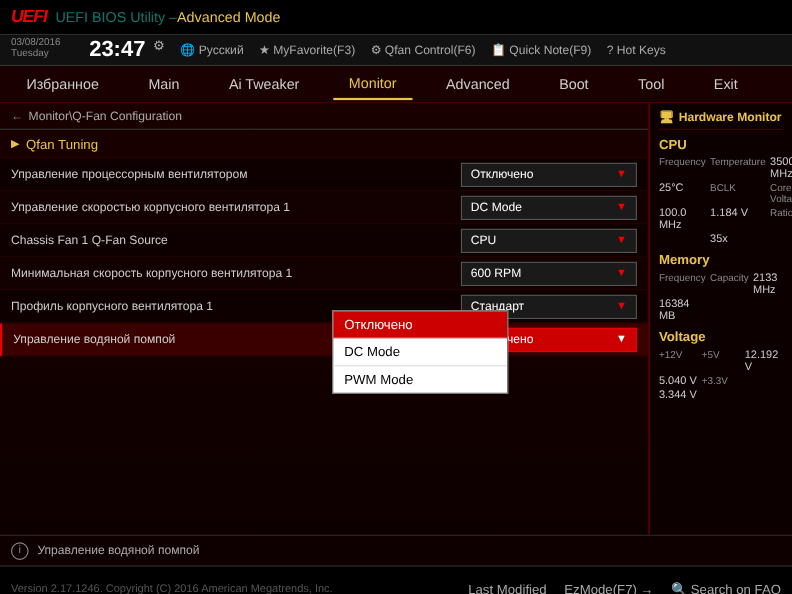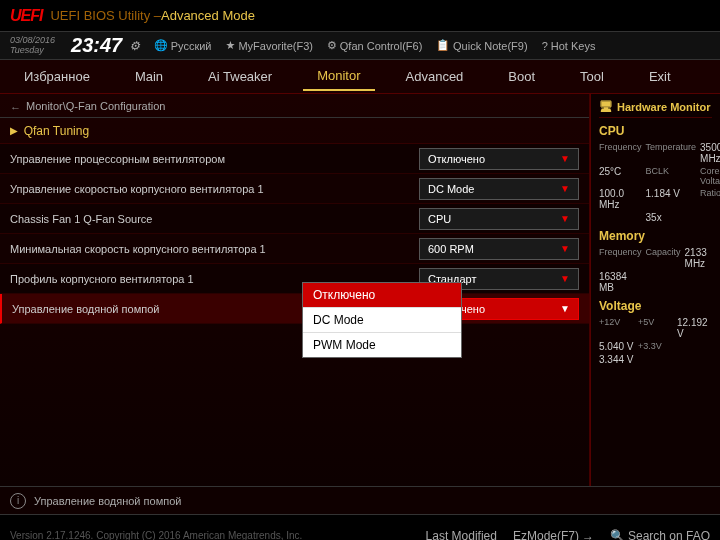--- a/index.html
+++ b/index.html
@@ -41,23 +41,22 @@
       background: #111;
       display: flex;
       align-items: center;
       padding: 2px 10px;
       height: 28px;
       gap: 14px;
       border-bottom: 1px solid #333;
     }
     #datetime {
       display: flex;
-      align-items: center;
+      align-items: flex-start;
       gap: 4px;
-      font-style: italic;
     }
     .status-item {
       color: #aaa;
       font-size: 11px;
       display: flex;
       align-items: center;
       gap: 3px;
     }
 
     
@@ -253,31 +252,31 @@
       display: flex;
       align-items: center;
       gap: 3px;
     }
   </style>
 </head>
 <body>
 
 <div id="header">
   <span id="asus-logo">UEFI</span>
-  <span style="color:#a16207;font-size:13px;"> UEFI BIOS Utility – </span>
+  <span style="color:#0f766e;font-size:13px;"> UEFI BIOS Utility – </span>
   <span id="title-advanced">Advanced Mode</span>
 </div>
 
 <div id="statusbar">
   <div id="datetime">
     <div style="display:flex;flex-direction:column;line-height:1.1">
       <span style="font-size:9px;color:#888;">03/08/2016</span>
       <span style="font-size:9px;color:#888;">Tuesday</span>
     </div>
-    <span style="font-size:20px;color:#fff;font-weight:bold;margin-left:12px;">23:47</span>
+    <span style="font-size:20px;color:#fff;font-weight:bold;margin-left:22px;">23:47</span>
     <span style="font-size:12px;color:#aaa;margin-left:3px;">⚙</span>
   </div>
   <div class="status-item">
     <span>🌐</span>
     <span>Русский</span>
   </div>
   <div class="status-item">
     <span>★</span>
     <span>MyFavorite(F3)</span>
   </div>

